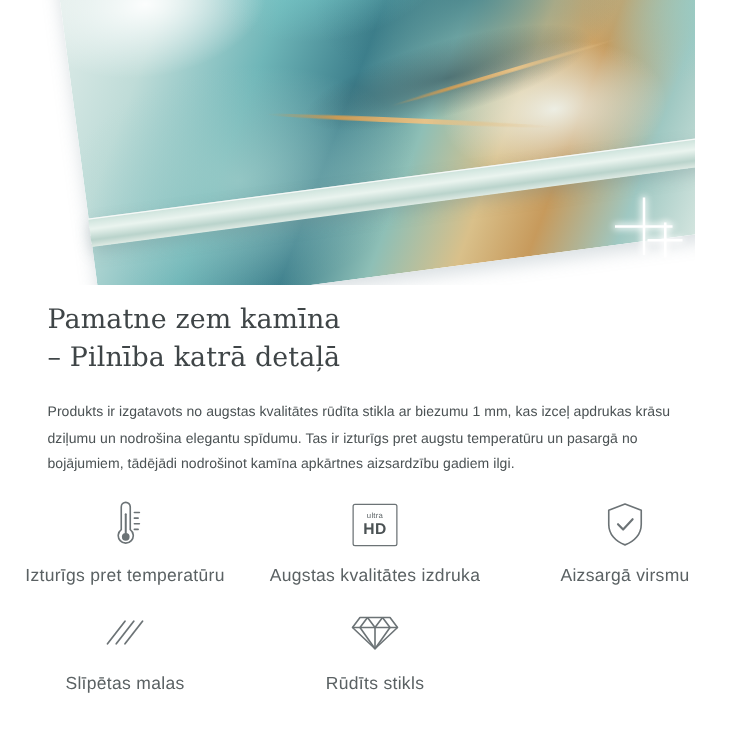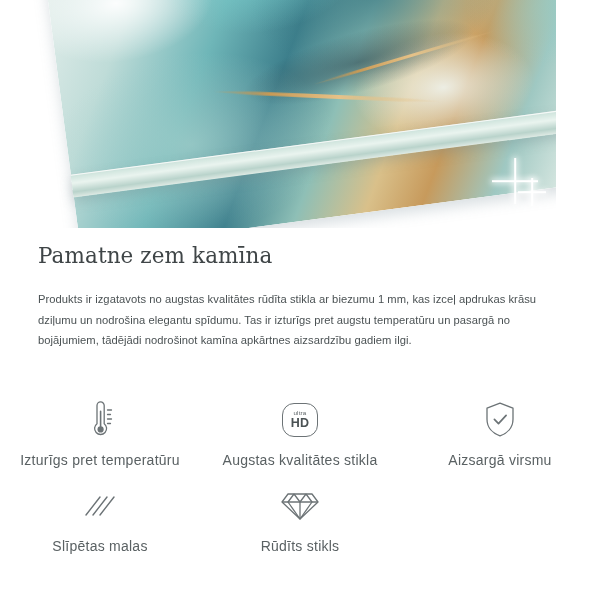--- a/index.html
+++ b/index.html
@@ -163,21 +163,21 @@
     margin-top: 10px;
     font-size: 14px;
     color: #5a6163;
     letter-spacing: 0.25px;
     text-align: center;
   }
   .hd-badge {
     width: 34px;
     height: 32px;
     border: 1.3px solid #6c7376;
-    border-radius: 12px;
+    border-radius: 2px;
     display: flex;
     flex-direction: column;
     align-items: center;
     justify-content: center;
     line-height: 1;
   }
   .hd-badge .ultra {
     font-size: 6.2px;
     color: #5c6366;
     letter-spacing: 0.2px;
@@ -204,20 +204,21 @@
 
     </div>
     <div class="hero-edge"></div>
     <div class="sparkle s1"></div>
     <div class="sparkle s2"></div>
   </div>
 
   <div class="content">
     <h1 class="headline">
       <span>Pamatne zem kamīna</span>
+      <span class="line2">– Pilnība katrā detaļā</span>
     </h1>
     <p class="body-copy">Produkts ir izgatavots no augstas kvalitātes rūdīta stikla ar biezumu 1 mm, kas izceļ apdrukas krāsu dziļumu un nodrošina elegantu spīdumu. Tas ir izturīgs pret augstu temperatūru un pasargā no bojājumiem, tādējādi nodrošinot kamīna apkārtnes aizsardzību gadiem ilgi.</p>
   </div>
 
   <div class="features">
 
     <div class="feature">
       <div class="feature-icon">
         <svg width="34" height="42" viewBox="0 0 34 42" fill="none" stroke="#6c7376" stroke-width="1.3" stroke-linecap="round">
           <path d="M14 6.5a3.6 3.6 0 0 1 7.2 0v18.2a6 6 0 1 1-7.2 0z"></path>
@@ -229,21 +230,21 @@
       <div class="feature-label">Izturīgs pret temperatūru</div>
     </div>
 
     <div class="feature">
       <div class="feature-icon">
         <div class="hd-badge">
           <span class="ultra">ultra</span>
           <span class="hd">HD</span>
         </div>
       </div>
-      <div class="feature-label">Augstas kvalitātes stikla</div>
+      <div class="feature-label">Augstas kvalitātes izdruka</div>
     </div>
 
     <div class="feature">
       <div class="feature-icon">
         <svg width="36" height="42" viewBox="0 0 36 42" fill="none" stroke="#6c7376" stroke-width="1.3" stroke-linecap="round" stroke-linejoin="round">
           <path d="M18 4.2 31 9.2v11.1c0 8.1-5.5 14-13 16.6-7.5-2.6-13-8.5-13-16.6V9.2z"></path>
           <path d="M12.4 20.4l4.1 4.2 7.6-8.2" stroke-width="1.7"></path>
         </svg>
       </div>
       <div class="feature-label">Aizsargā virsmu</div>

